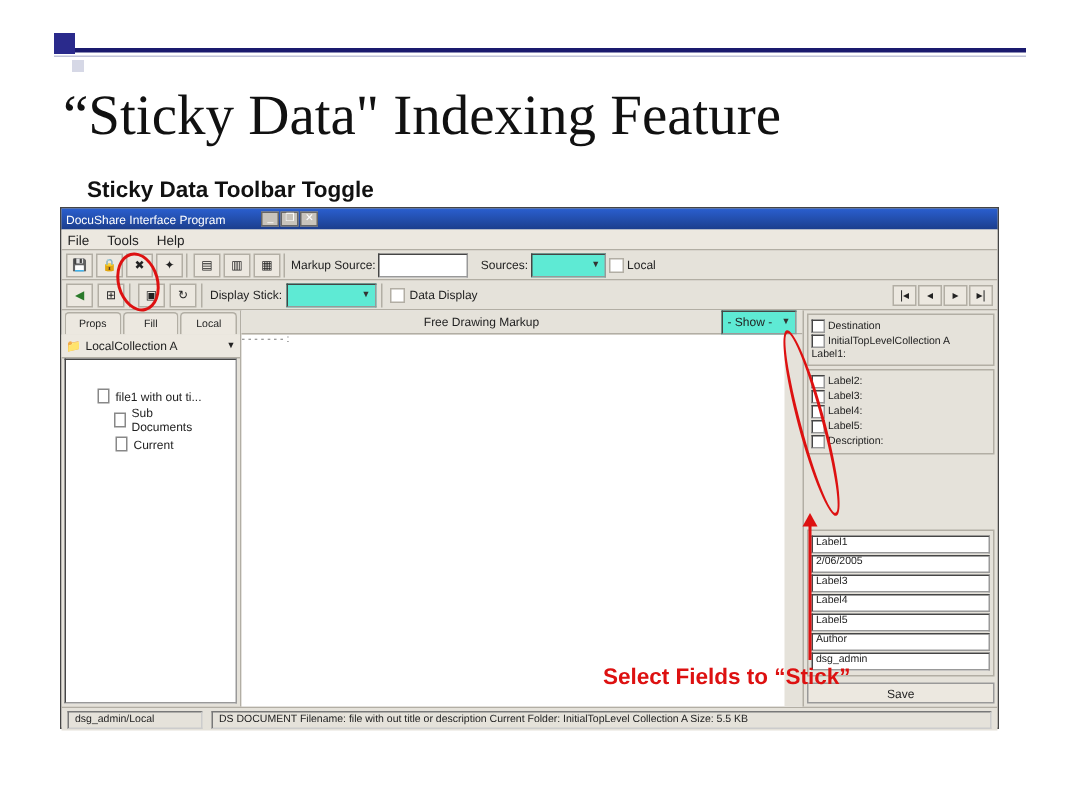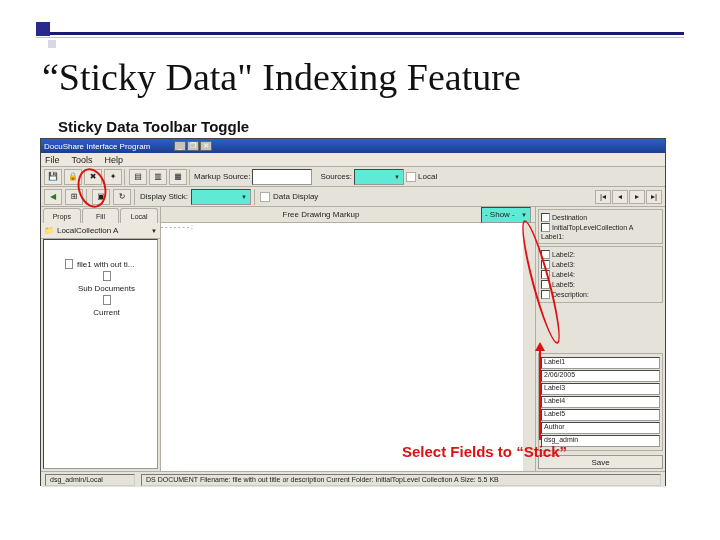--- a/index.html
+++ b/index.html
@@ -33,21 +33,21 @@
   .toolbar2 { height: 20px; background: #e5e2da; display: flex; align-items: center; padding: 0 3px; gap: 3px; border-bottom: 1px solid #b2aea4; }
 
   .main-area { display: flex; height: 264px; }
 
   .left-panel { width: 120px; background: #e5e2da; border-right: 1px solid #b2aea4; display: flex; flex-direction: column; }
   .lp-tabs { height: 16px; display: flex; gap: 1px; padding: 1px 2px 0 2px; }
   .lp-tab { flex: 1; height: 15px; background: #ece8e0; border: 1px solid #b2aea4; border-bottom: none; font-size: 7px; display: flex; align-items: center; justify-content: center; border-radius: 3px 3px 0 0; }
   .lp-head { height: 16px; background: #ece8e0; border-bottom: 1px solid #b2aea4; display: flex; align-items: center; padding: 0 3px; gap: 3px; }
   .lp-tree { flex: 1; background: #fff; border: 1px inset #999; margin: 0 2px 2px 2px; padding: 18px; }
   .tree-item { display: flex; align-items: center; gap: 3px; padding: 1px 2px; font-size: 8px; }
-  .tree-item.child { padding-left: 14px; flex-direction: column; }
+  .tree-item.child { padding-left: 14px; }
   .tree-icon { width: 10px; height: 10px; display: flex; align-items: center; justify-content: center; }
   .file-icon { background: #fff; border: 1px solid #888; width: 8px; height: 10px; }
 
   .center-panel { flex: 1; background: #fff; display: flex; flex-direction: column; }
   .cp-tool { height: 16px; background: #e5e2da; border-bottom: 1px solid #b2aea4; display: flex; align-items: center; gap: 4px; padding: 0 4px; }
   .doc-scroll-v { width: 12px; background: #e5e2da; }
   .doc-row { display: flex; flex: 1; }
   .doc-content { flex: 1; position: relative; }
   .doc-text-area { width: 140px; height: 40px; color: #666; font-size: 7px; white-space: pre; }
 

